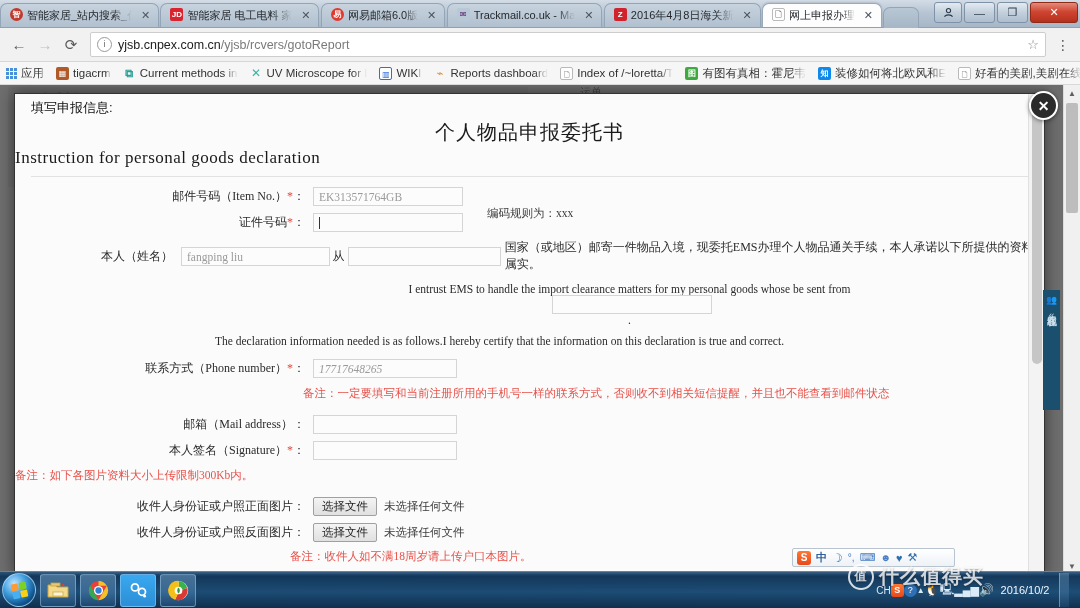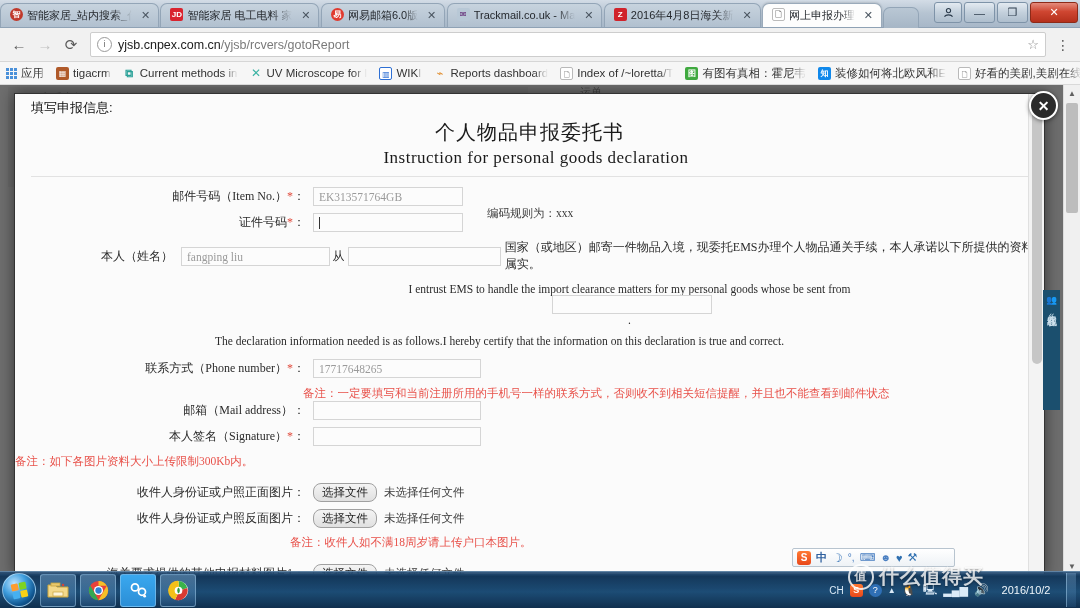--- a/index.html
+++ b/index.html
@@ -135,47 +135,47 @@
 
   
   .modal {
     position:absolute; left:14px; top:8px; width:1029px; height:481px;
     background:#fbfbfb; border:1px solid #333;
     box-shadow:0 0 14px rgba(0,0,0,.5); overflow:hidden;
   }
   .modal-head { padding:5px 0 0 16px; font-size:13px; color:#111; }
   .doc-title { text-align:center; font-family:"Liberation Serif","DejaVu Serif",serif;
                font-size:20px; color:#1a1a1a; margin-top:2px; letter-spacing:1px;}
-  .doc-subtitle { text-align:center; font-family:"Liberation Serif","DejaVu Serif",serif;
-                  font-size:17px; color:#1a1a1a; margin-top:2px; letter-spacing:.5px;margin-left:13px;}
+  .doc-subtitle { text-align:left; font-family:"Liberation Serif","DejaVu Serif",serif;
+                  font-size:17px; color:#1a1a1a; margin-top:2px; letter-spacing:.5px;}
   .doc-rule { height:1px; background:#e2e2e2; margin:8px 16px 0 16px; }
   .form-area { padding:6px 0 0 0; font-family:"Liberation Serif","DejaVu Serif",serif; }
 
   .frow { display:flex; align-items:center; margin-bottom:7px; }
   .flabel { width:290px; text-align:right; padding-right:8px; font-size:12px; color:#2b2b2b; flex:none; }
   .req { color:#e04a3c; }
   .inp {
     height:19px; border:1px solid #d5d5d5; background:#fcfcfc; box-sizing:border-box;
     font-size:11.5px; color:#9a9a9a; padding:1px 5px; line-height:17px;
     font-family:"Liberation Serif","DejaVu Serif",serif;
   }
   .inp.w150 { width:150px; }
-  .inp.w168 { width:168px; }
+  .inp.w168 { width:144px;font-style:italic; }
   .inp.w165 { width:165px; }
   .caret { display:inline-block; width:1px; height:12px; background:#333; vertical-align:-2px; }
   .hint-right { margin-left:24px; font-size:11.5px; color:#3a3a3a; }
   .plaintext { font-size:12px; color:#2b2b2b; }
   .note { color:#e8514a; font-size:11.5px; }
   .note-row { display:flex; }
   .note-row .pad { width:290px; flex:none; }
   .eng-row { font-size:11.5px; color:#2b2b2b; display:flex; align-items:center; }
 
   .filebtn {
     display:inline-block; height:19px; line-height:17px; padding:0 8px;
-    border:1px solid #a0a0a0; border-radius:8px;
+    border:1px solid #a0a0a0; border-radius:2px;
     background:linear-gradient(180deg,#f4f4f4,#e0e0e0);
     font-size:11.5px; color:#1d1d1d; box-sizing:border-box;
     font-family:"Liberation Sans", sans-serif;
   }
   .fileno { font-size:11.5px; color:#3a3a3a; margin-left:7px; }
 
   
   .m-scroll { position:absolute; right:0; top:0; width:15px; height:481px; background:#f3f3f3; border-left:1px solid #e0e0e0;}
   .m-thumb { position:absolute; right:2px; top:2px; width:10px; height:268px; background:#c6c6c6; border-radius:5px;}
 
@@ -229,21 +229,21 @@
     display:flex;align-items:center;justify-content:center;
   }
   .orb-flag { width:15px;height:15px;display:grid;grid-template-columns:1fr 1fr;grid-template-rows:1fr 1fr;gap:1px;transform:rotate(-12deg);}
   .orb-flag i{display:block;border-radius:1px;}
   .tb-item {
     width:34px;height:31px;margin-left:4px;border-radius:3px;
     border:1px solid rgba(175,215,245,.45);
     background:linear-gradient(180deg, rgba(150,200,240,.40), rgba(60,120,180,.30));
     display:flex;align-items:center;justify-content:center;
   }
-  .tray { margin-left:auto; display:flex; align-items:center; gap:6px; padding-right:4px; color:#dbeaf7; font-size:10px;}
+  .tray { margin-left:auto; display:flex; align-items:center; padding-right:11px; color:#dbeaf7; font-size:10px;}
   .tray .ti { display:flex; align-items:center; justify-content:center; }
   .clock { width:62px; text-align:center; color:#f0f6fb; font-size:11px; line-height:13px; }
   .showdesk { width:9px; height:34px; margin-left:3px; border-left:1px solid rgba(170,210,240,.5);
               background:linear-gradient(180deg, rgba(160,205,245,.28), rgba(60,120,175,.20)); }
 
   
   .wm { position:absolute; right:96px; bottom:18px; display:flex; align-items:center; gap:5px;
         color:rgba(255,255,255,.80); font-size:20px; font-weight:bold;
         text-shadow:0 1px 2px rgba(0,0,0,.35); letter-spacing:1px;}
   .wm .wmc { width:22px;height:22px;border:2px solid rgba(255,255,255,.82);border-radius:50%;
@@ -423,21 +423,21 @@
           <div class="frow" style="margin-top:12px;">
             <div class="flabel"><span>联系方式（Phone number）</span><span class="req">*</span>：</div>
             <div class="inp w168">17717648265</div>
           </div>
 
           <div class="note-row" style="margin:8px 0 0 13px;">
             <div class="pad" style="width:275px;"></div>
             <div class="note">备注：一定要填写和当前注册所用的手机号一样的联系方式，否则收不到相关短信提醒，并且也不能查看到邮件状态</div>
           </div>
 
-          <div class="frow" style="">
+          <div class="frow" style="margin-top:14px;">
             <div class="flabel"><span>邮箱（Mail address）</span>：</div>
             <div class="inp w168"></div>
           </div>
 
           <div class="frow">
             <div class="flabel"><span>本人签名（Signature）</span><span class="req">*</span>：</div>
             <div class="inp w168"></div>
           </div>
 
           <div class="note-row" style="margin:8px 0 0 0;flex-direction:column;">

